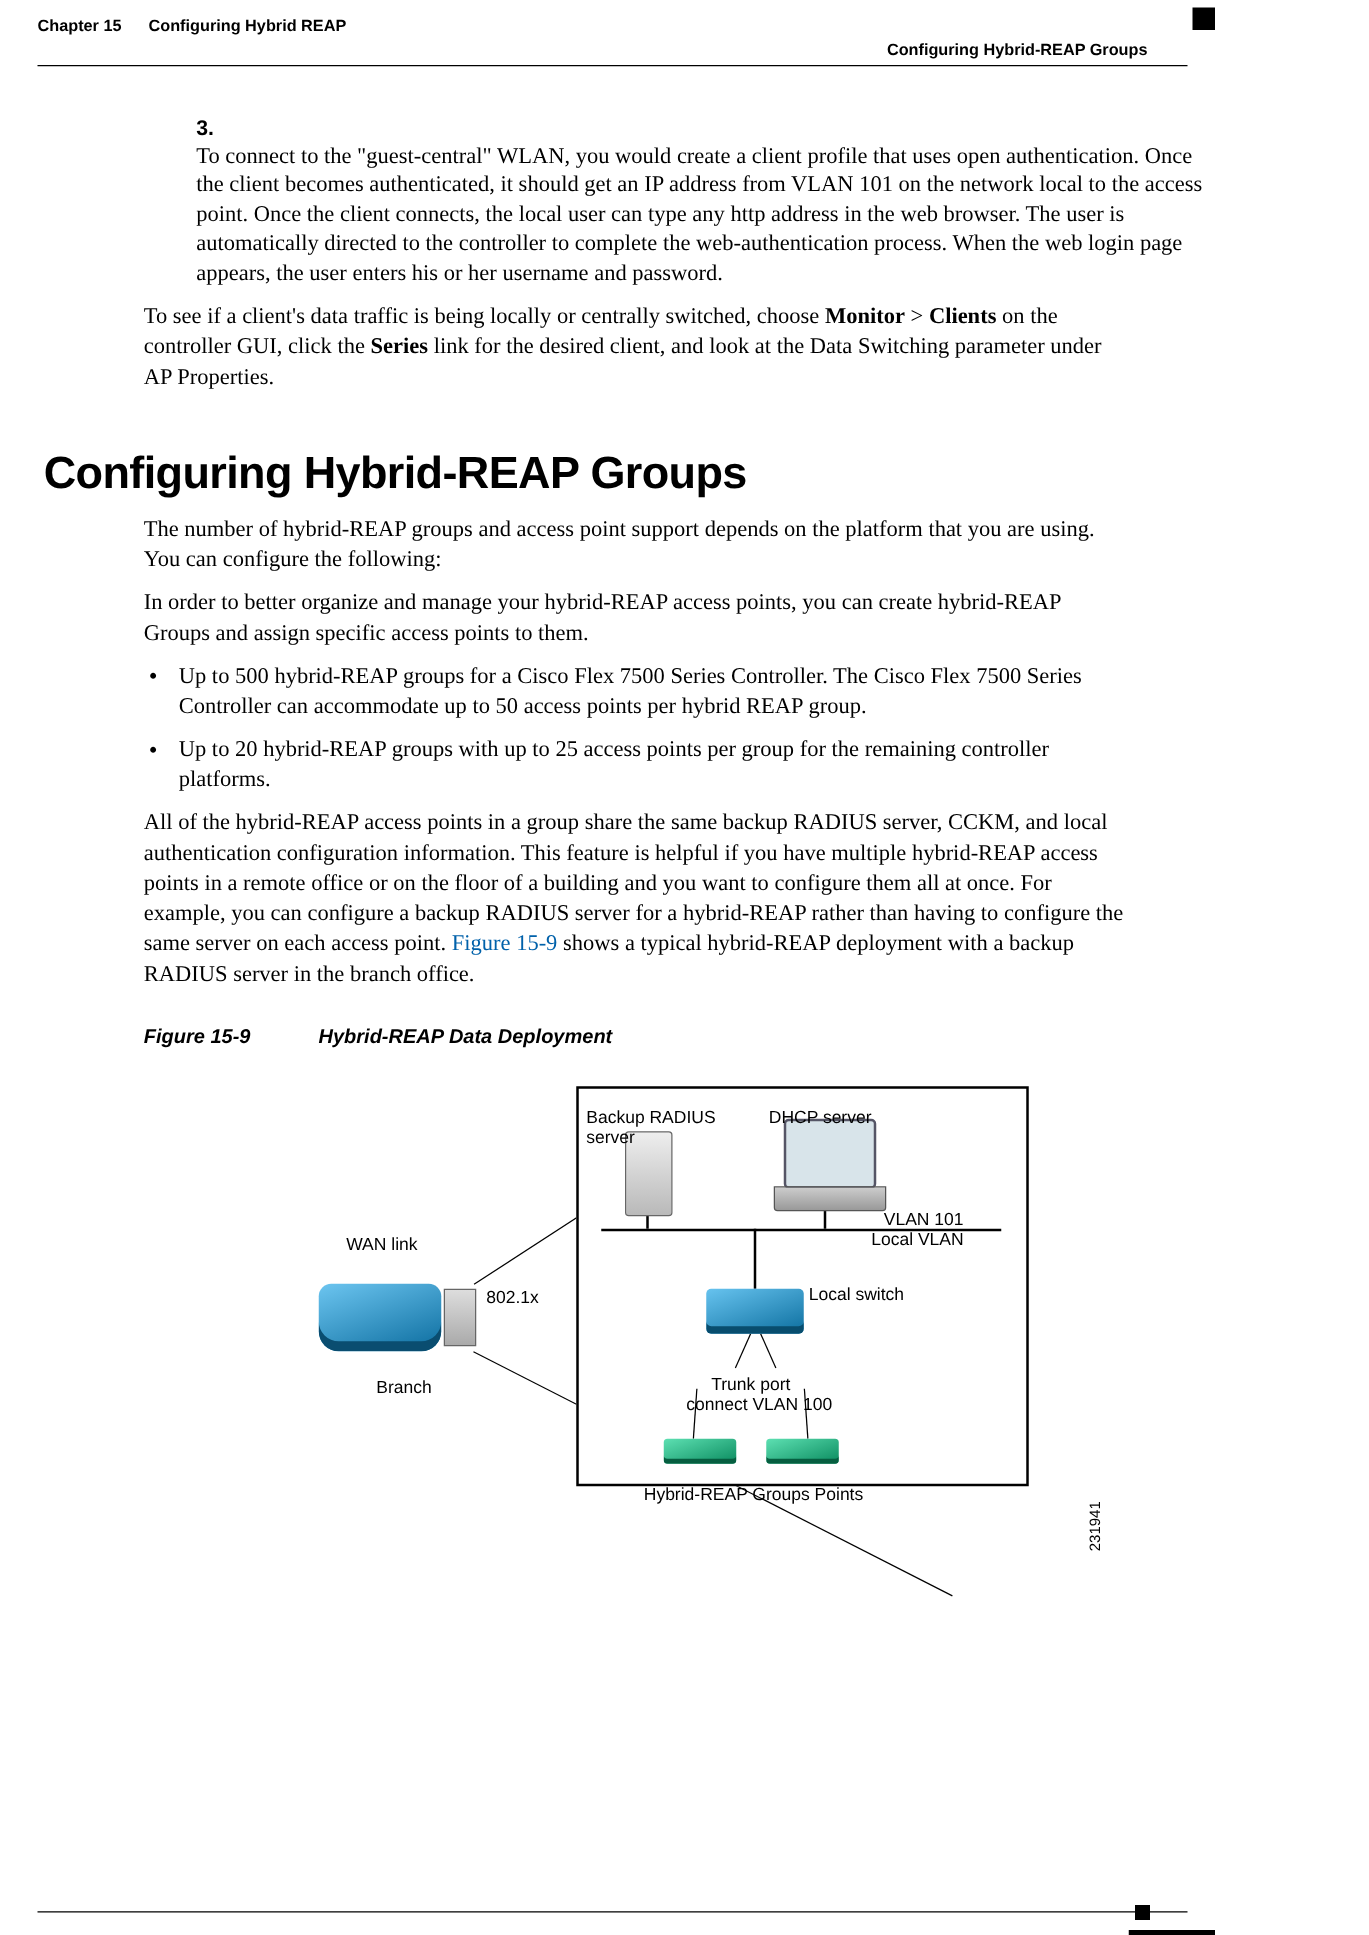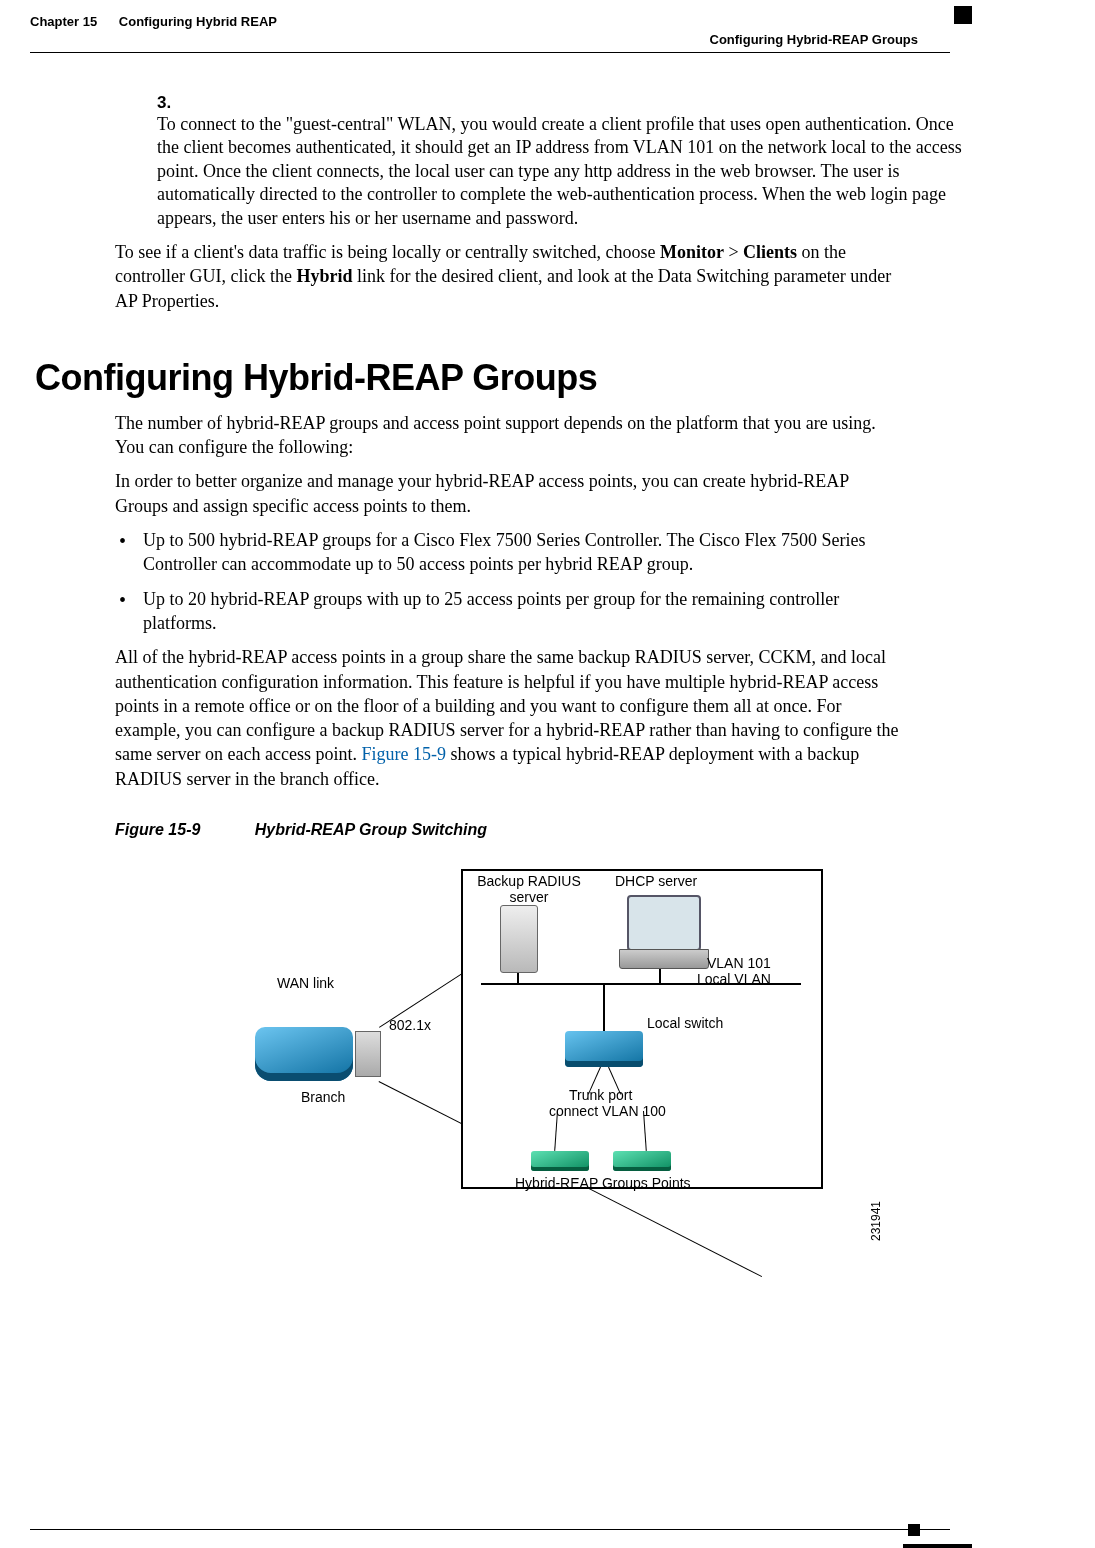--- a/index.html
+++ b/index.html
@@ -153,21 +153,21 @@
   }
   .figcap .fignum { margin-right: 50px; }
   .figure {
     margin: 0 0 0 160px;
     position: relative;
     width: 640px;
     height: 360px;
     font-family: Arial, Helvetica, sans-serif;
     font-size: 14px;
   }
-  .lbl { position: absolute; white-space: nowrap; text-align: center; line-height: 1.15; }
+  .lbl { position: absolute; white-space: nowrap; text-align: left; line-height: 1.15; margin-top: 12px; }
   .link { color: #0061aa; }
 
   
   .branch-router {
     position: absolute; left: 20px; top: 172px; width: 98px; height: 54px;
     background: linear-gradient(160deg,#6cc5f0,#0b6c9e); border-radius: 10px 10px 16px 16px;
     box-shadow: inset 0 -8px 0 #0a4d70;
   }
   .branch-stack {
     position: absolute; left: 120px; top: 176px; width: 24px; height: 44px;
@@ -227,40 +227,40 @@
   </div>
 
   <div class="content">
 
     <div class="step-block">
       <span class="step-num">3.</span>
       <span class="step-text">To connect to the "guest-central" WLAN, you would create a client profile that uses open authentication. Once the client becomes authenticated, it should get an IP address from VLAN 101 on the network local to the access point. Once the client connects, the local user can type any http address in the web browser. The user is automatically directed to the controller to complete the web-authentication process. When the web login page appears, the user enters his or her username and password.</span>
     </div>
 
     <p class="para para-ind">
-      <span>To see if a client's data traffic is being locally or centrally switched, choose </span><b>Monitor</b><span> &gt; </span><b>Clients</b><span> on the controller GUI, click the </span><b>Hybrid</b><span> link for the desired client, and look at the Data Switching parameter under AP Properties.</span>
+      <span>To see if a client's data traffic is being locally or centrally switched, choose </span><b>Monitor</b><span> &gt; </span><b>Clients</b><span> on the controller GUI, click the </span><b>Series</b><span> link for the desired client, and look at the Data Switching parameter under AP Properties.</span>
     </p>
 
     <h1 class="section">Configuring Hybrid-REAP Groups</h1>
 
     <p class="para para-ind">The number of hybrid-REAP groups and access point support depends on the platform that you are using. You can configure the following:</p>
     <p class="para para-ind">In order to better organize and manage your hybrid-REAP access points, you can create hybrid-REAP Groups and assign specific access points to them.</p>
 
     <ul class="bullets">
       <li>Up to 500 hybrid-REAP groups for a Cisco Flex 7500 Series Controller. The Cisco Flex 7500 Series Controller can accommodate up to 50 access points per hybrid REAP group.</li>
       <li>Up to 20 hybrid-REAP groups with up to 25 access points per group for the remaining controller platforms.</li>
     </ul>
 
     <p class="para para-ind">
       <span>All of the hybrid-REAP access points in a group share the same backup RADIUS server, CCKM, and local authentication configuration information. This feature is helpful if you have multiple hybrid-REAP access points in a remote office or on the floor of a building and you want to configure them all at once. For example, you can configure a backup RADIUS server for a hybrid-REAP rather than having to configure the same server on each access point. </span><span class="link">Figure 15-9</span><span> shows a typical hybrid-REAP deployment with a backup RADIUS server in the branch office.</span>
     </p>
 
     <div class="figcap">
       <span class="fignum">Figure 15-9</span>
-      <span>Hybrid-REAP Group Switching</span>
+      <span>Hybrid-REAP Data Deployment</span>
     </div>
 
     <div class="figure">
       <div class="wan-line1"></div>
       <div class="wan-line2"></div>
       <div class="outer-box"></div>
 
       <div class="branch-router"></div>
       <div class="branch-stack"></div>
 

